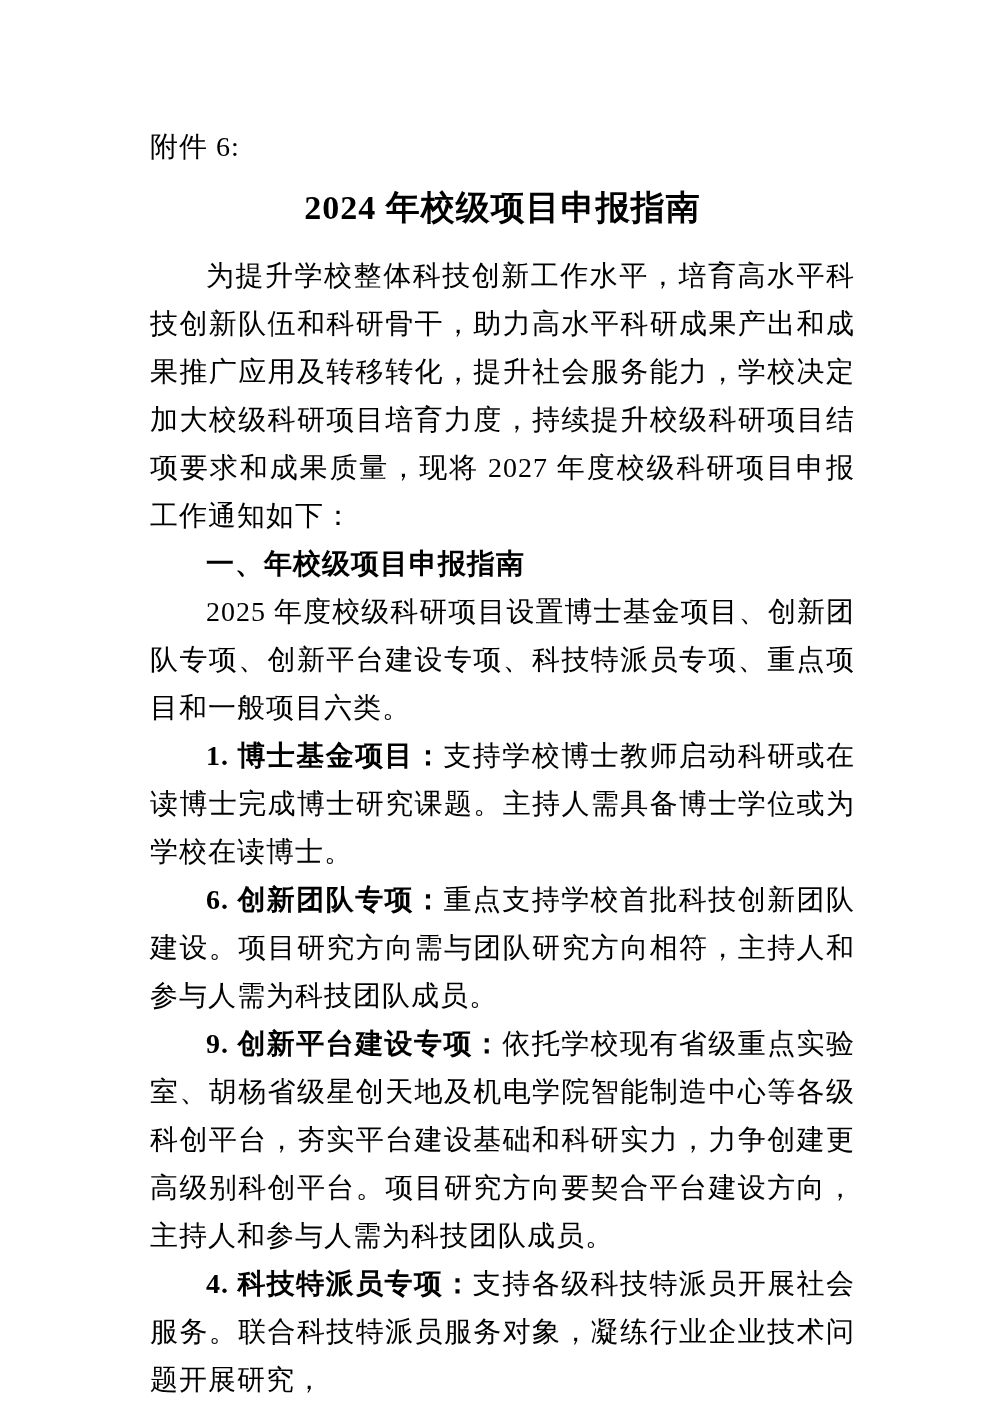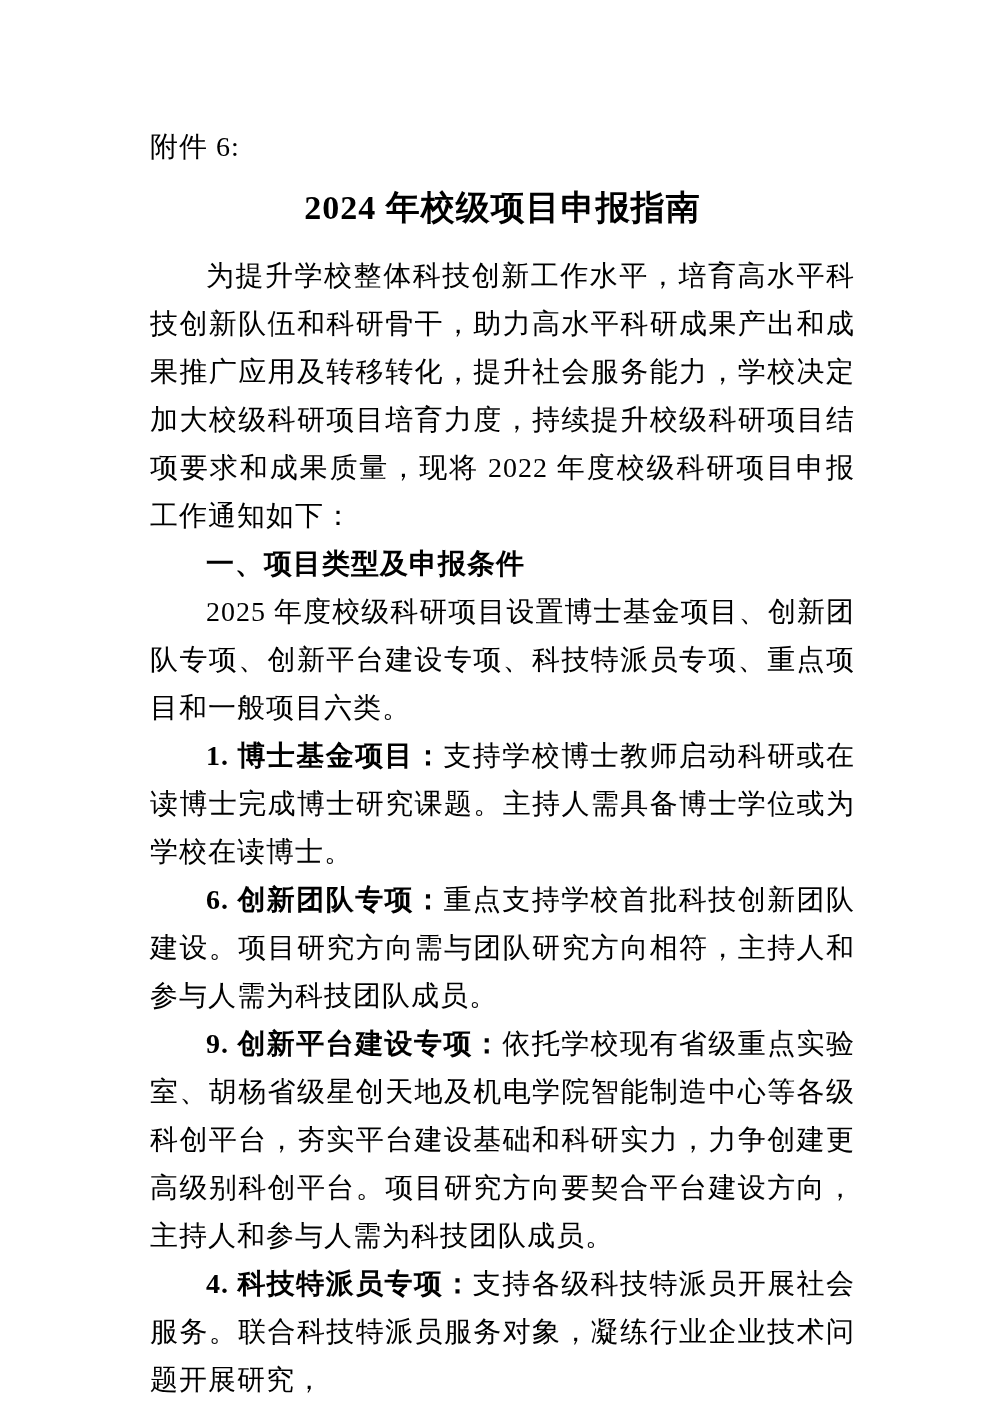--- a/index.html
+++ b/index.html
@@ -56,23 +56,23 @@
 </style>
 </head>
 <body>
 
 <div class="doc">
   <div class="attachment">附件 6:</div>
 
   <h1 class="doc-title">2024 年校级项目申报指南</h1>
 
   <div class="content">
-    <p class="para">为提升学校整体科技创新工作水平，培育高水平科技创新队伍和科研骨干，助力高水平科研成果产出和成果推广应用及转移转化，提升社会服务能力，学校决定加大校级科研项目培育力度，持续提升校级科研项目结项要求和成果质量，现将 2022 年度校级科研项目申报工作通知如下：</p>
+    <p class="para">为提升学校整体科技创新工作水平，培育高水平科技创新队伍和科研骨干，助力高水平科研成果产出和成果推广应用及转移转化，提升社会服务能力，学校决定加大校级科研项目培育力度，持续提升校级科研项目结项要求和成果质量，现将 2027 年度校级科研项目申报工作通知如下：</p>
 
-    <p class="para heading">一、项目类型及申报条件</p>
+    <p class="para heading">一、年校级项目申报指南</p>
 
     <p class="para">2025 年度校级科研项目设置博士基金项目、创新团队专项、创新平台建设专项、科技特派员专项、重点项目和一般项目六类。</p>
 
     <p class="para"><b class="lead">1. 博士基金项目：</b><span>支持学校博士教师启动科研或在读博士完成博士研究课题。主持人需具备博士学位或为学校在读博士。</span></p>
 
     <p class="para"><b class="lead">6. 创新团队专项：</b><span>重点支持学校首批科技创新团队建设。项目研究方向需与团队研究方向相符，主持人和参与人需为科技团队成员。</span></p>
 
     <p class="para"><b class="lead">9. 创新平台建设专项：</b><span>依托学校现有省级重点实验室、胡杨省级星创天地及机电学院智能制造中心等各级科创平台，夯实平台建设基础和科研实力，力争创建更高级别科创平台。项目研究方向要契合平台建设方向，主持人和参与人需为科技团队成员。</span></p>
 
     <p class="para"><b class="lead">4. 科技特派员专项：</b><span>支持各级科技特派员开展社会服务。联合科技特派员服务对象，凝练行业企业技术问题开展研究，</span></p>

